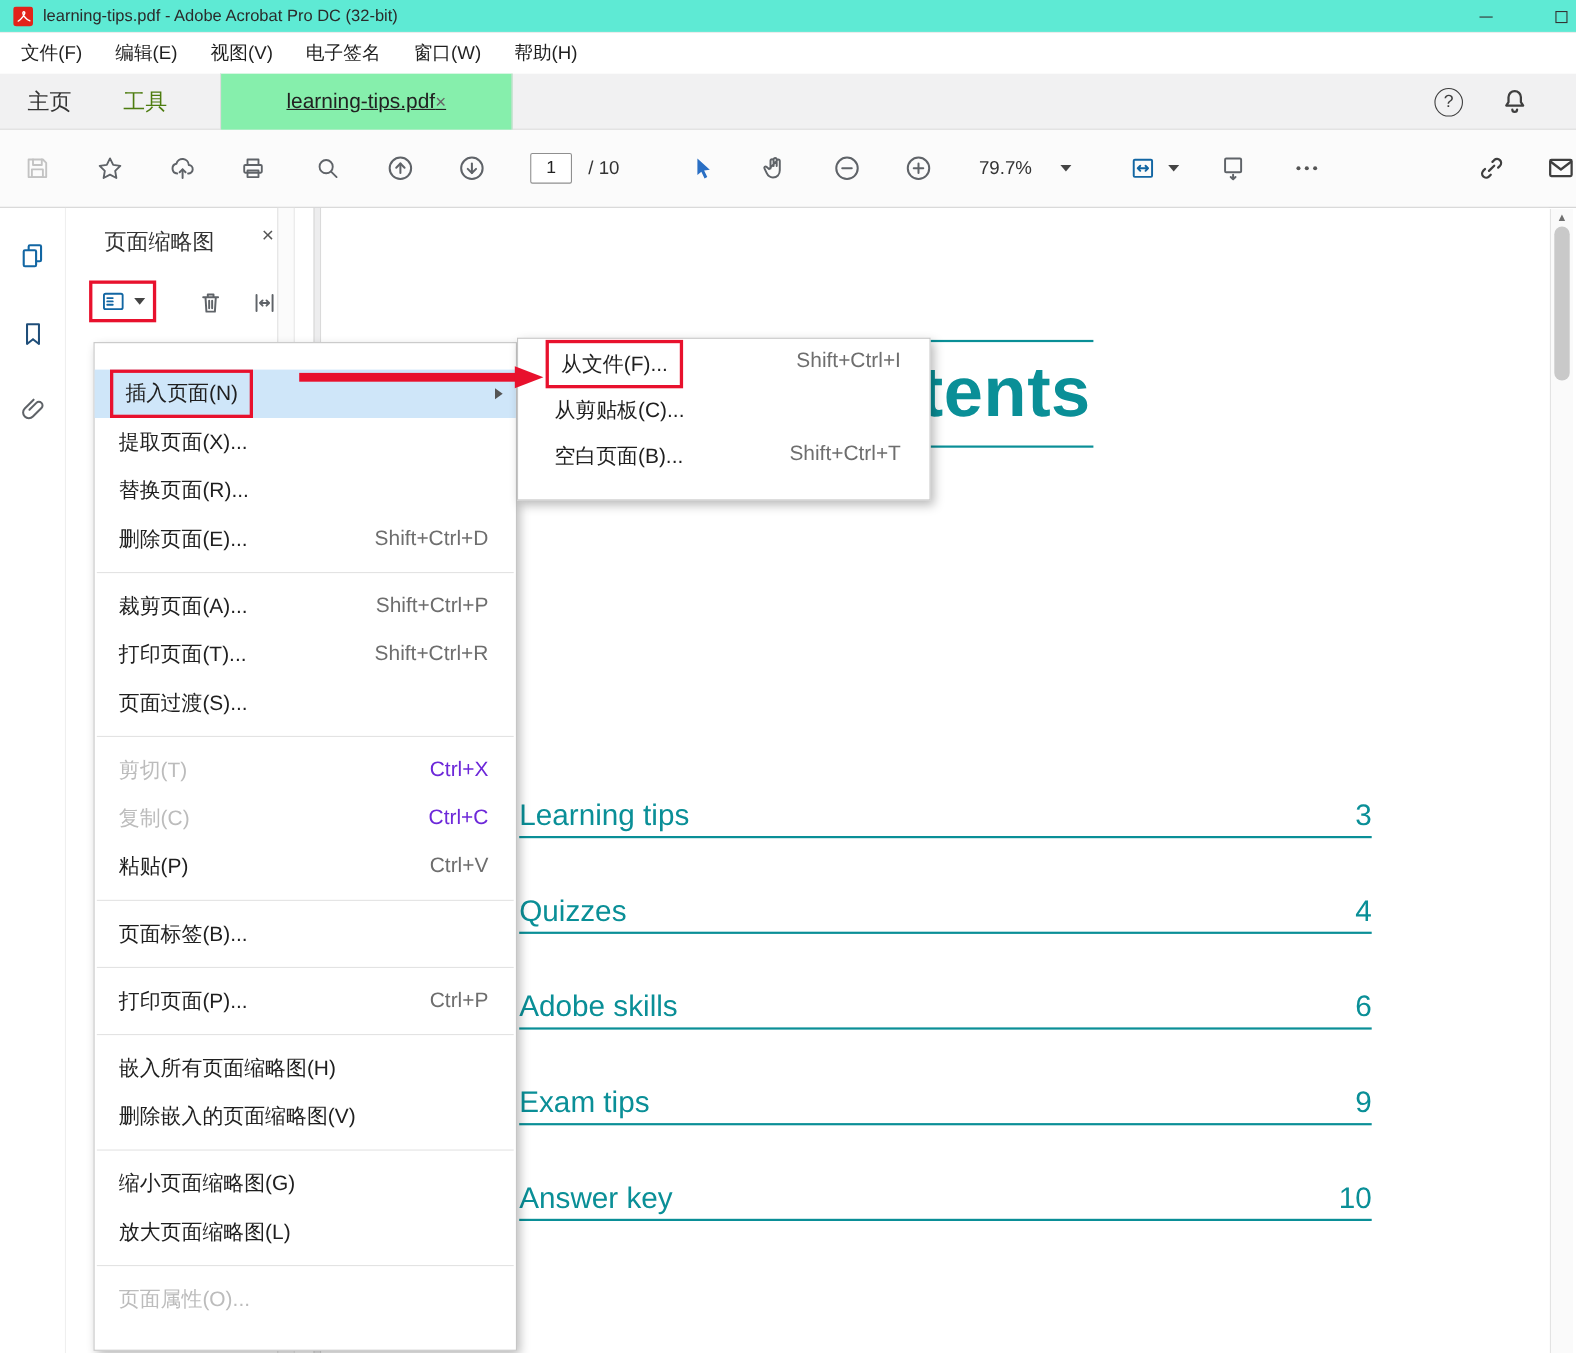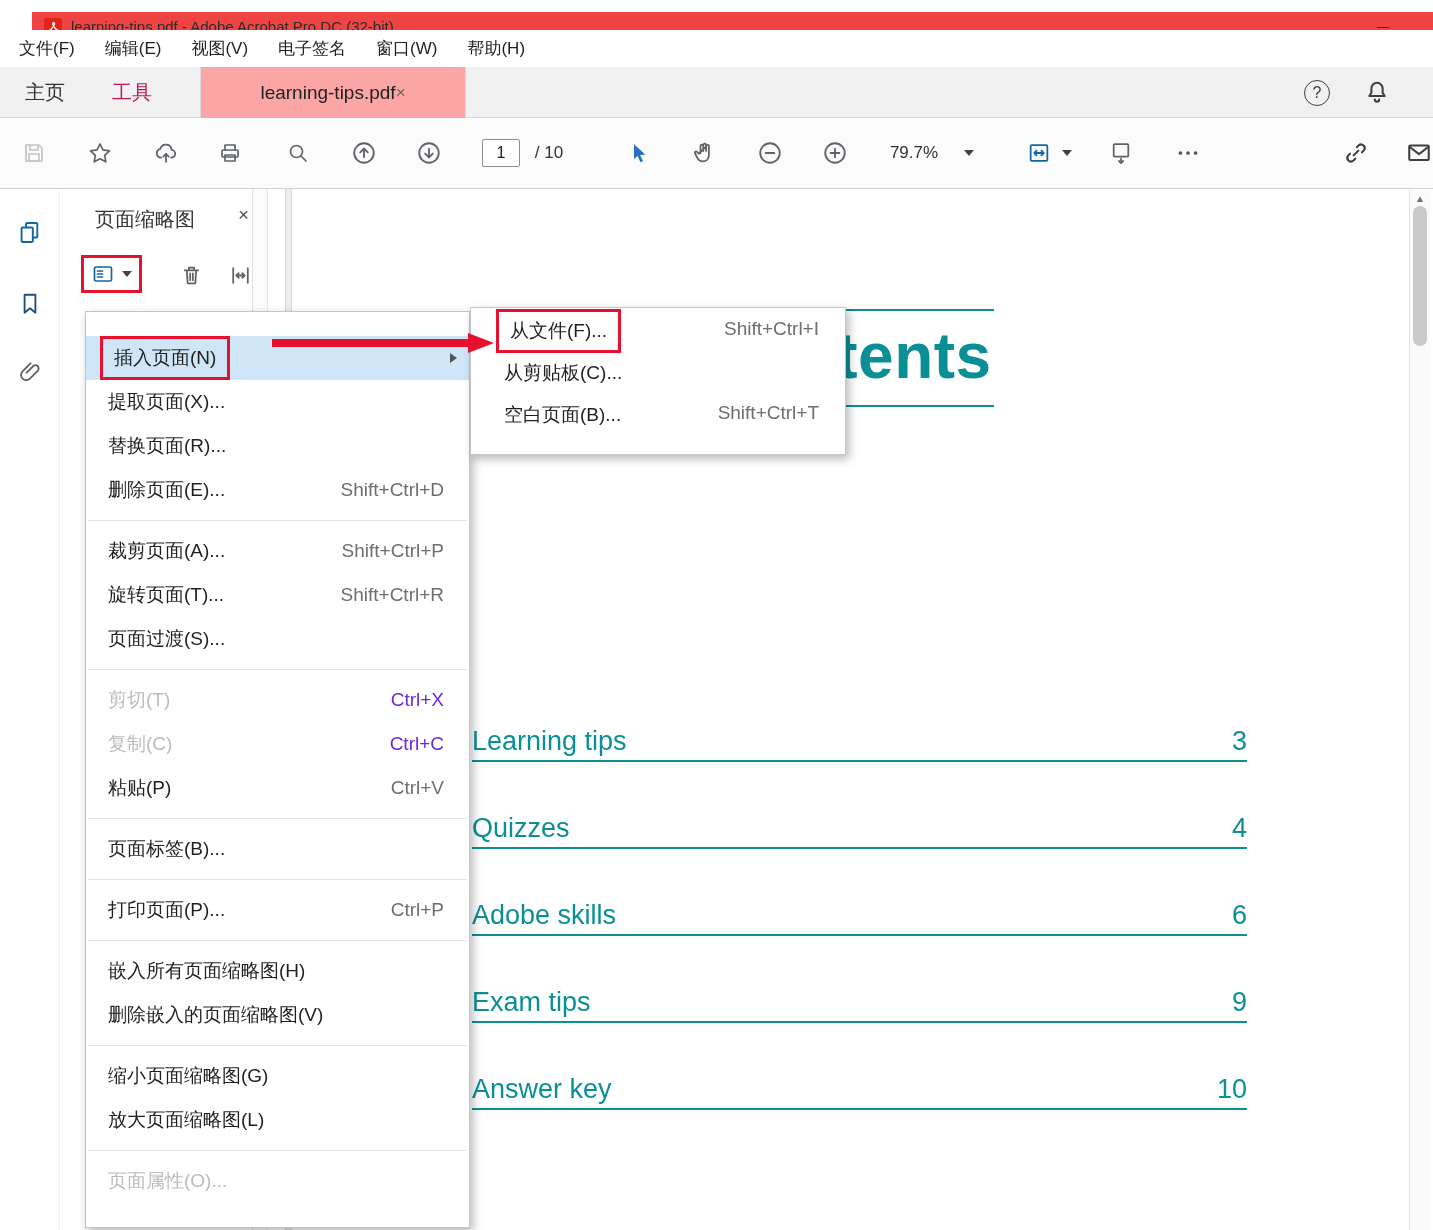--- a/index.html
+++ b/index.html
@@ -1,35 +1,35 @@
 <!DOCTYPE html>
 <html style="--teal: #0a8f97; --red: #e8112d; --hover: #cfe6f9; --iblue: #1266a3;"><head>
 <meta charset="utf-8">
 <style>
   * { box-sizing:border-box; margin:0; padding:0; }
   html,body { width:1433px; height:1230px; }
   body { position:relative; font-family:"Liberation Sans","DejaVu Sans",sans-serif; background:#fff; overflow:hidden; color:#222; }
 
   
-  .titlebar { position:absolute; top:12px; left:0; right:0; height:30px; background:#ef4444; display:flex; align-items:center; padding-left:12px; font-size:15px; color:#2b2b2b; border-bottom:1px solid #ececec;margin-left:32px; }
+  .titlebar { position:absolute; top:0; left:0; right:0; height:30px; background:#5eead4; display:flex; align-items:center; padding-left:12px; font-size:15px; color:#2b2b2b; border-bottom:1px solid #ececec; }
   .pdf-logo { margin-right:9px; display:block; }
   .win-btn { position:absolute; top:0; width:46px; height:30px; display:flex; align-items:center; justify-content:center; }
   .win-min { left:1328px; } .win-max { left:1396px; }
   .win-min .bar { width:12px; border-top:1.5px solid #333; }
   .win-max .box { width:11px; height:11px; border:1.5px solid #333; }
 
   
   .menubar { position:absolute; top:30px; left:0; right:0; height:37px; background:#fff; display:flex; align-items:flex-end; padding-left:4px; font-size:17px; color:#1f1f1f; }
   .mb-item { padding:0 15px; height:37px; line-height:37px; }
 
   
   .tabbar { position:absolute; top:67px; left:0; right:0; height:51px; background:#f1f1f2; border-bottom:1px solid #d9d9d9; font-size:20px; }
   .tab-home { position:absolute; left:0; top:0; width:90px; height:51px; display:flex; align-items:center; justify-content:center; color:#333; }
-  .tab-tools { position:absolute; left:92px; top:0; width:80px; height:51px; display:flex; align-items:center; justify-content:center; color:#be185d; }
-  .tab-doc { position:absolute; left:200px; top:0; width:266px; height:51px; background:#fca5a5; border-left:1px solid #dcdcdc; border-right:1px solid #dcdcdc; display:flex; align-items:center; justify-content:center; font-size:19px; color:#222; }
+  .tab-tools { position:absolute; left:92px; top:0; width:80px; height:51px; display:flex; align-items:center; justify-content:center; color:#4d7c0f; }
+  .tab-doc { position:absolute; left:200px; top:0; width:266px; height:51px; background:#86efac; border-left:1px solid #dcdcdc; border-right:1px solid #dcdcdc; display:flex; align-items:center; justify-content:center; font-size:19px; color:#222;text-decoration:underline; }
   .tab-doc .close { color:#666; font-size:17px; }
   .help-icon { position:absolute; left:1304px; top:13px; width:26px; height:26px; border:1.7px solid #3f3f3f; border-radius:50%; display:flex; align-items:center; justify-content:center; font-size:16px; color:#3f3f3f; }
   .bell-wrap { position:absolute; left:1364px; top:12px; }
 
   
   .toolbar { position:absolute; top:118px; left:0; right:0; height:71px; background:#fbfbfb; border-bottom:1px solid #d2d2d2; }
   .tb { position:absolute; top:50%; transform:translate(-50%,-50%); display:flex; align-items:center; gap:6px; }
   .page-input { width:38px; height:28px; border:1px solid #8f8f8f; border-radius:2px; text-align:center; font-size:16px; font-family:inherit; background:#fff; color:#222; }
   .tb-text { font-size:17px; color:#333; white-space:nowrap; }
   .caret { display:inline-block; width:0; height:0; border-left:5px solid transparent; border-right:5px solid transparent; border-top:6px solid #444; }
@@ -351,21 +351,21 @@
     <div class="ctx-item">
       <span class="lab">删除页面(E)...</span>
       <span class="sc">Shift+Ctrl+D</span>
     </div>
     <div class="ctx-sep"></div>
     <div class="ctx-item">
       <span class="lab">裁剪页面(A)...</span>
       <span class="sc">Shift+Ctrl+P</span>
     </div>
     <div class="ctx-item">
-      <span class="lab">旋转页面(T)...</span>
+      <span class="lab">打印页面(T)...</span>
       <span class="sc">Shift+Ctrl+R</span>
     </div>
     <div class="ctx-item">
       <span class="lab">页面过渡(S)...</span>
       <span class="sc"></span>
     </div>
     <div class="ctx-sep"></div>
     <div class="ctx-item disabled">
       <span class="lab">剪切(T)</span>
       <span class="sc">Ctrl+X</span>

